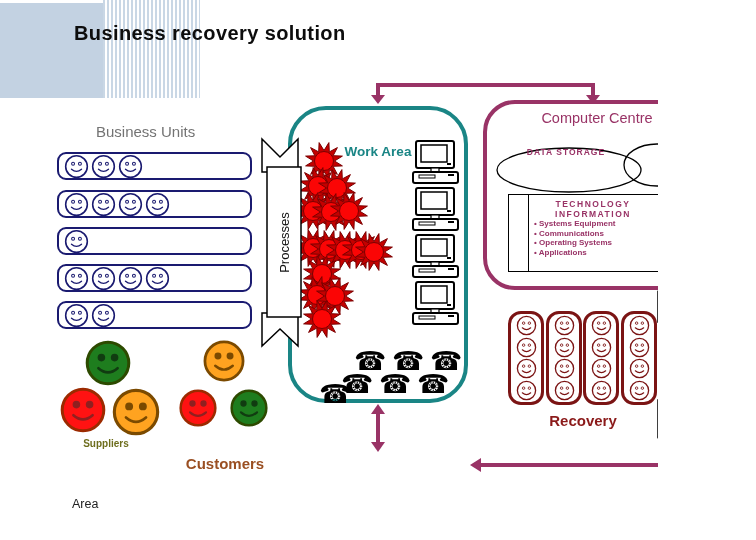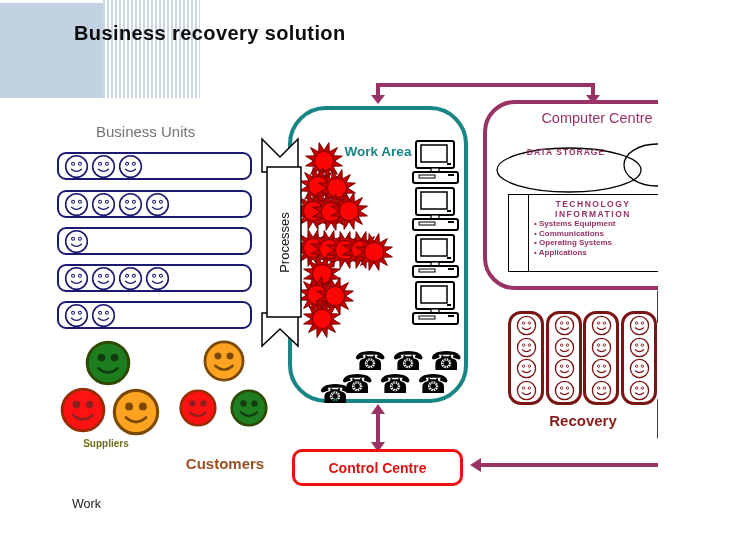--- a/index.html
+++ b/index.html
@@ -102,23 +102,20 @@
     <div class="it-title">TECHNOLOGY</div>
     <div class="it-title">INFORMATION</div>
     <div>
         <div class="bullet-line">• Systems Equipment</div>
         <div class="bullet-line">• Communications</div>
         <div class="bullet-line">• Operating Systems</div>
         <div class="bullet-line">• Applications</div>
       </div>
   </div>
 
-  <div class="abs ctrl-box">
-    <span class="ctrl-label">Control Centre</span>
-  </div>
 
   <div id="gen-layer">
       <div class="bu-box" style="top: 152px;">
         <svg width="25" height="25" viewBox="0 0 24 24">
           <circle cx="12" cy="12" r="10.4" fill="#fff" stroke="#1a1a70" stroke-width="1.5"></circle>
           <circle cx="8.7" cy="9.3" r="1.4" fill="none" stroke="#1a1a70" stroke-width="1"></circle>
           <circle cx="15.3" cy="9.3" r="1.4" fill="none" stroke="#1a1a70" stroke-width="1"></circle>
           <path d="M7.2 14.6 Q12 18.8 16.8 14.6" fill="none" stroke="#1a1a70" stroke-width="1.3" stroke-linecap="round"></path>
         </svg>
         <svg width="25" height="25" viewBox="0 0 24 24">
@@ -471,15 +468,15 @@
 
   <svg class="abs" style="left:654px;top:288px" width="46" height="154">
     <polygon points="4,4 22,21 40,4 40,34 4,34" fill="#fff" stroke="#000" stroke-width="1.5"></polygon>
     <polygon points="4,112 40,112 40,149 22,131 4,149" fill="#fff" stroke="#000" stroke-width="1.5"></polygon>
     <rect x="8" y="18" width="34" height="106" fill="#fff" stroke="#000" stroke-width="1.5"></rect>
   </svg>
   <div class="abs vlabel obj-label" style="left:662px;top:306px;width:34px;height:106px">
     <span>Objectives</span>
   </div>
 
-  <div class="abs footer">Work</div>
+  <div class="abs footer">Area</div>
   <div class="abs pagenum">37</div>
 </div>
 
 </body></html>

